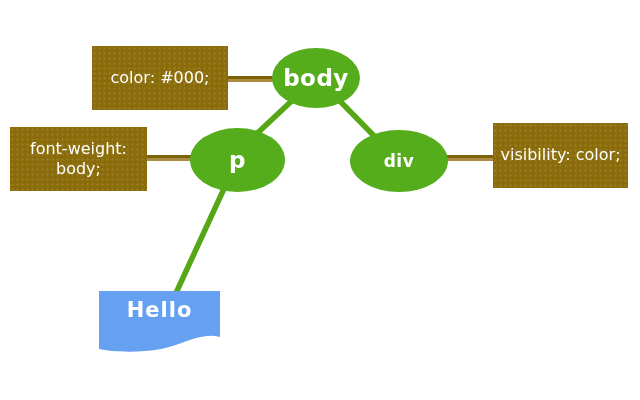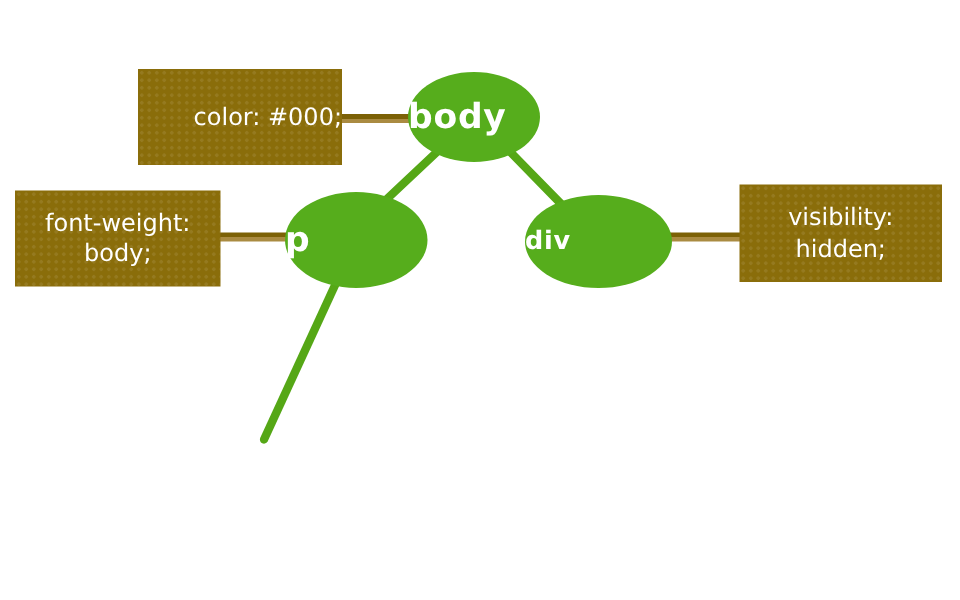--- a/index.html
+++ b/index.html
@@ -22,38 +22,38 @@
     height: 6px;
     background: linear-gradient(to bottom, #7c6106 0 55%, #aa8b41 55% 100%);
     z-index: 1;
   }
   .node {
     position: absolute;
     background: #56ad1c;
     border-radius: 50%;
     display: flex;
     align-items: center;
-    justify-content: flex-start;
+    justify-content: center;
     color: #ffffff;
     font-weight: bold;
     z-index: 2;
     letter-spacing: 0.5px;
   }
   .node-body { left: 272px; top: 48px;  width: 88px; height: 60px; font-size: 23px; }
   .node-p    { left: 190px; top: 128px; width: 95px; height: 64px; font-size: 23px; }
   .node-div  { left: 350px; top: 130px; width: 98px; height: 62px; font-size: 17px; }
   .stylebox {
     position: absolute;
     background-color: #8a6d0a;
     background-image: radial-gradient(rgba(255,255,255,0.09) 1px, rgba(0,0,0,0) 1.3px);
     background-size: 5px 5px;
     color: #ffffff;
     display: flex;
     align-items: center;
-    justify-content: flex-end;
+    justify-content: center;
     text-align: center;
     font-size: 16px;
     line-height: 1.28;
     z-index: 2;
   }
   .box-color      { left: 92px;  top: 46px;  width: 136px; height: 64px; }
   .box-fontweight { left: 10px;  top: 127px; width: 137px; height: 64px; }
   .box-visibility { left: 493px; top: 123px; width: 135px; height: 65px; }
   .flag {
     position: absolute;
@@ -90,29 +90,35 @@
 
   <div class="stylebox box-color">
     <span>color: #000;</span>
   </div>
 
   <div class="stylebox box-fontweight">
     <span>font-weight: body;</span>
   </div>
 
   <div class="stylebox box-visibility">
-    <span>visibility: hidden;</span>
+    <span>visibility: color;</span>
   </div>
 
   <div class="node node-body">
     <span>body</span>
   </div>
 
   <div class="node node-p">
     <span>p</span>
   </div>
 
   <div class="node node-div">
     <span>div</span>
   </div>
 
+  <div class="flag">
+    <svg viewBox="0 0 121 64" preserveAspectRatio="none">
+      <path d="M0 0 L121 0 L121 46 C 102 41 86 53 62 58 C 40 62 13 61 0 58 Z" fill="#66a1f1"></path>
+    </svg>
+    <div class="flag-label">Hello</div>
+  </div>
 
 </div>
 
 </body></html>

